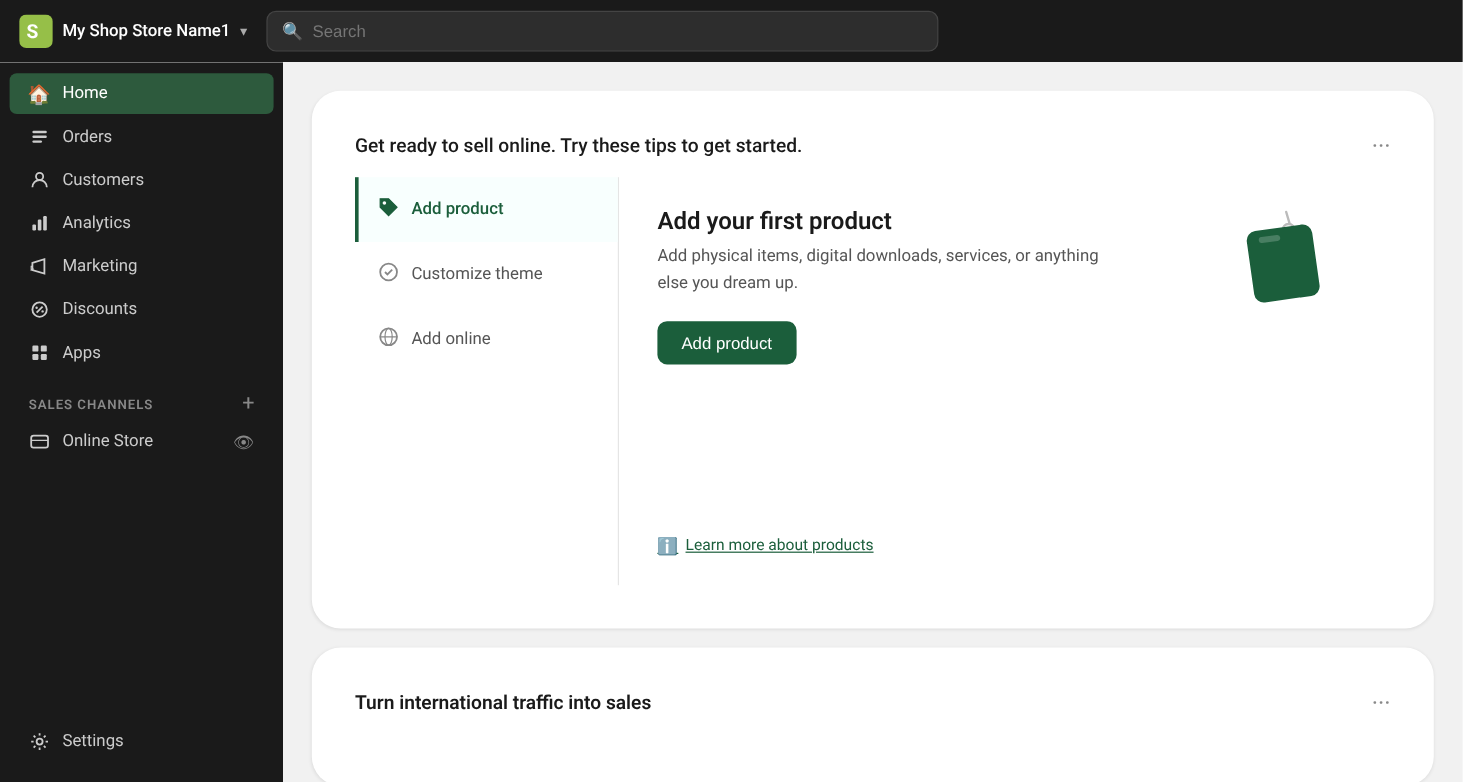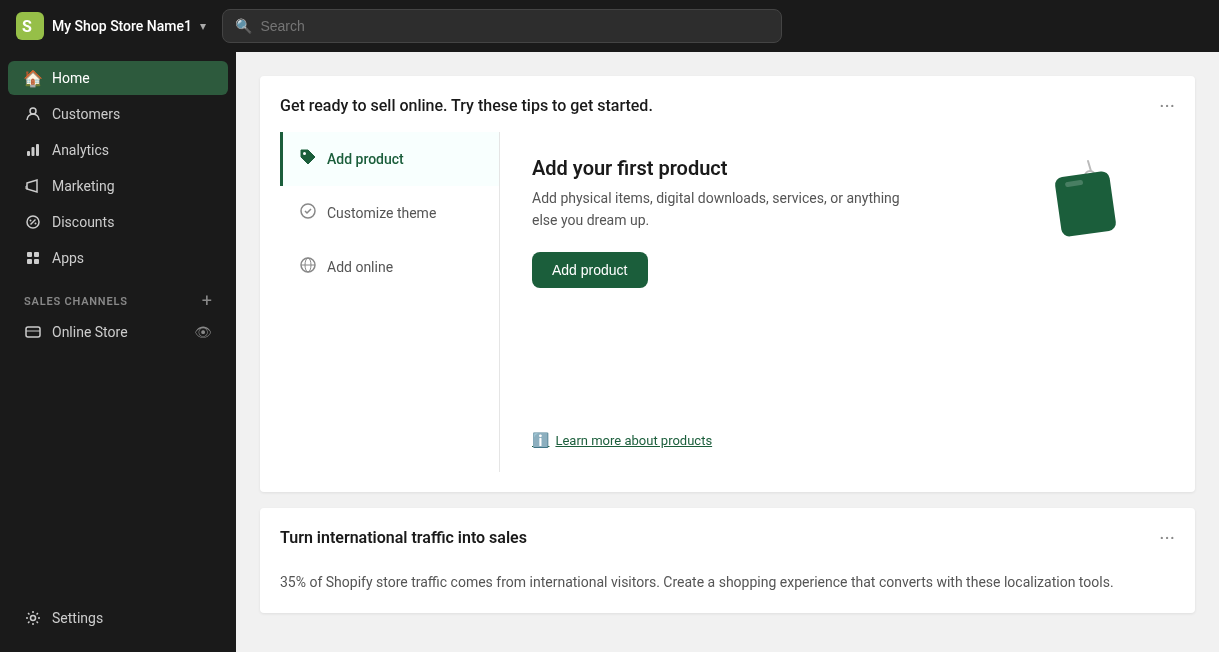--- a/index.html
+++ b/index.html
@@ -113,22 +113,22 @@
     .main-content {
       flex: 1;
       overflow-y: auto;
       padding: 24px;
       background: #f1f1f1;
     }
 
     
     .card {
       background: white;
-      border-radius: 4px;
-      padding: 20px;
+      border-radius: 24px;
+      padding: 36px;
       margin-bottom: 16px;
       box-shadow: 0 1px 3px rgba(0,0,0,0.08);
     }
     .card-header {
       display: flex;
       align-items: flex-start;
       justify-content: space-between;
       margin-bottom: 16px;
     }
     .card-title {
@@ -274,20 +274,30 @@
     <input class="search-input" type="text" placeholder="Search" style="">
   </div>
 </div>
 
 <div class="main-layout">
 
   <nav class="sidebar">
     <div class="nav-item active">
       <span class="nav-icon">🏠</span>
       <span class="nav-label">Home</span>
+    </div>
+    <div class="nav-item">
+      <span class="nav-icon">
+        <svg width="16" height="16" viewBox="0 0 16 16" fill="none">
+            <rect x="2" y="3" width="12" height="2" rx="1" fill="#ccc"></rect>
+            <rect x="2" y="7" width="12" height="2" rx="1" fill="#ccc"></rect>
+            <rect x="2" y="11" width="8" height="2" rx="1" fill="#ccc"></rect>
+          </svg>
+      </span>
+      <span class="nav-label">Orders</span>
     </div>
     <div class="nav-item">
       <span class="nav-icon">
         <svg width="16" height="16" viewBox="0 0 16 16" fill="none">
             <circle cx="8" cy="5" r="3" stroke="#ccc" stroke-width="1.5" fill="none"></circle>
             <path d="M2 14c0-3.3 2.7-6 6-6s6 2.7 6 6" stroke="#ccc" stroke-width="1.5" fill="none"></path>
           </svg>
       </span>
       <span class="nav-label">Customers</span>
     </div>
@@ -430,17 +440,16 @@
           </div>
         </div>
       </div>
     </div>
 
     <div class="card card2">
       <div class="card-header">
         <span class="card2-title">Turn international traffic into sales</span>
         <span class="card-menu">···</span>
       </div>
-      <p class="card2-desc">35% of Shopify store traffic comes from international visitors. Create a shopping experience that converts with these localization tools.</p>
     </div>
 
   </main>
 </div>
 
 </body></html>

